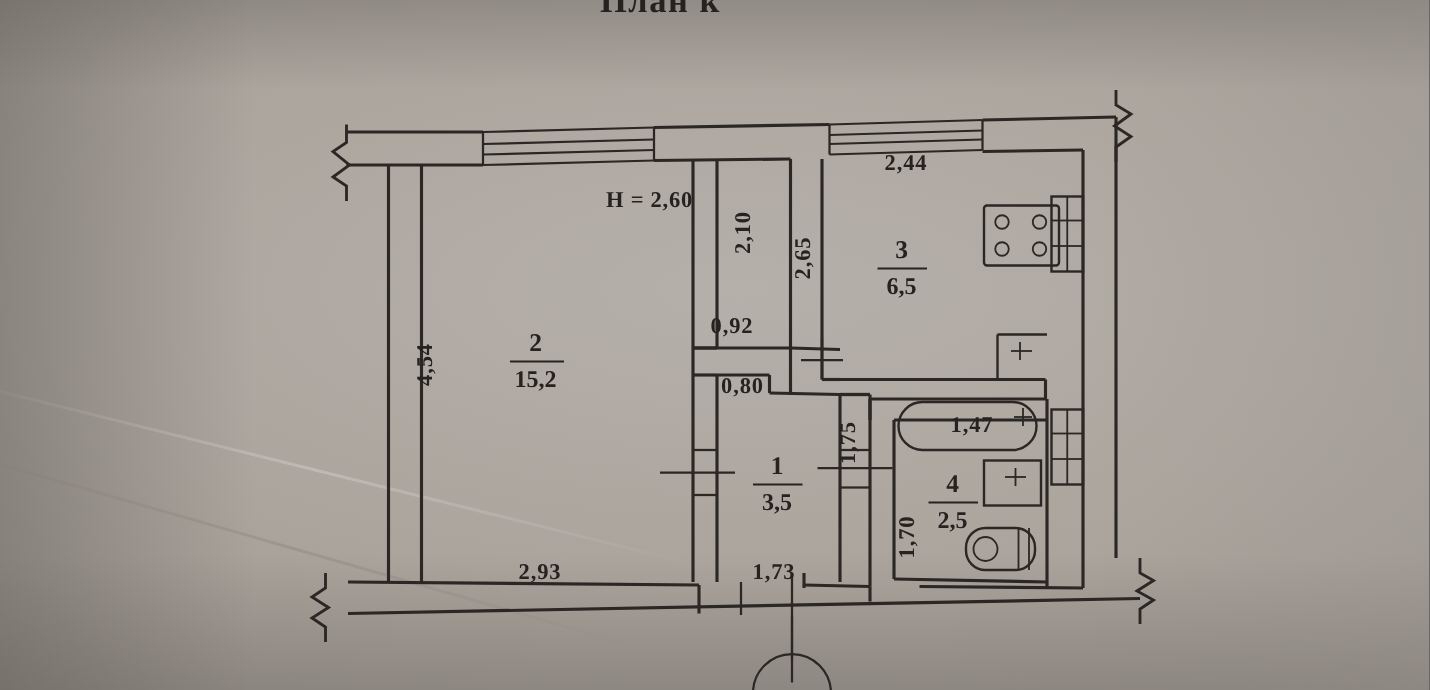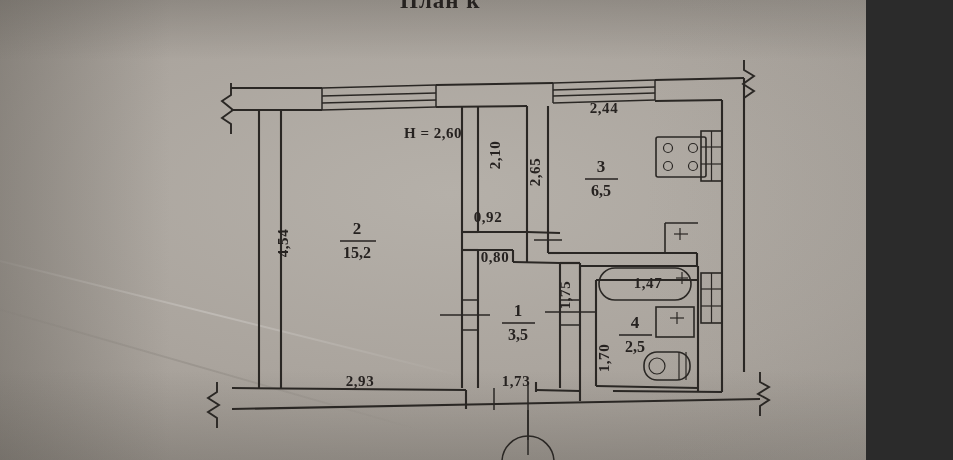--- a/index.html
+++ b/index.html
@@ -2,21 +2,21 @@
 <html><head>
 <meta charset="utf-8">
 <style>
   html, body {
     margin: 0;
     padding: 0;
     background: #2b2b2b;
   }
   #page {
     position: relative;
-    width: 866px;
+    width: 953px;
     height: 460px;
     overflow: hidden;
     background: #a9a49e;
     font-family: "Liberation Serif", serif;
   }
   
   .paper {
     position: absolute;
     inset: 0;
     background:

